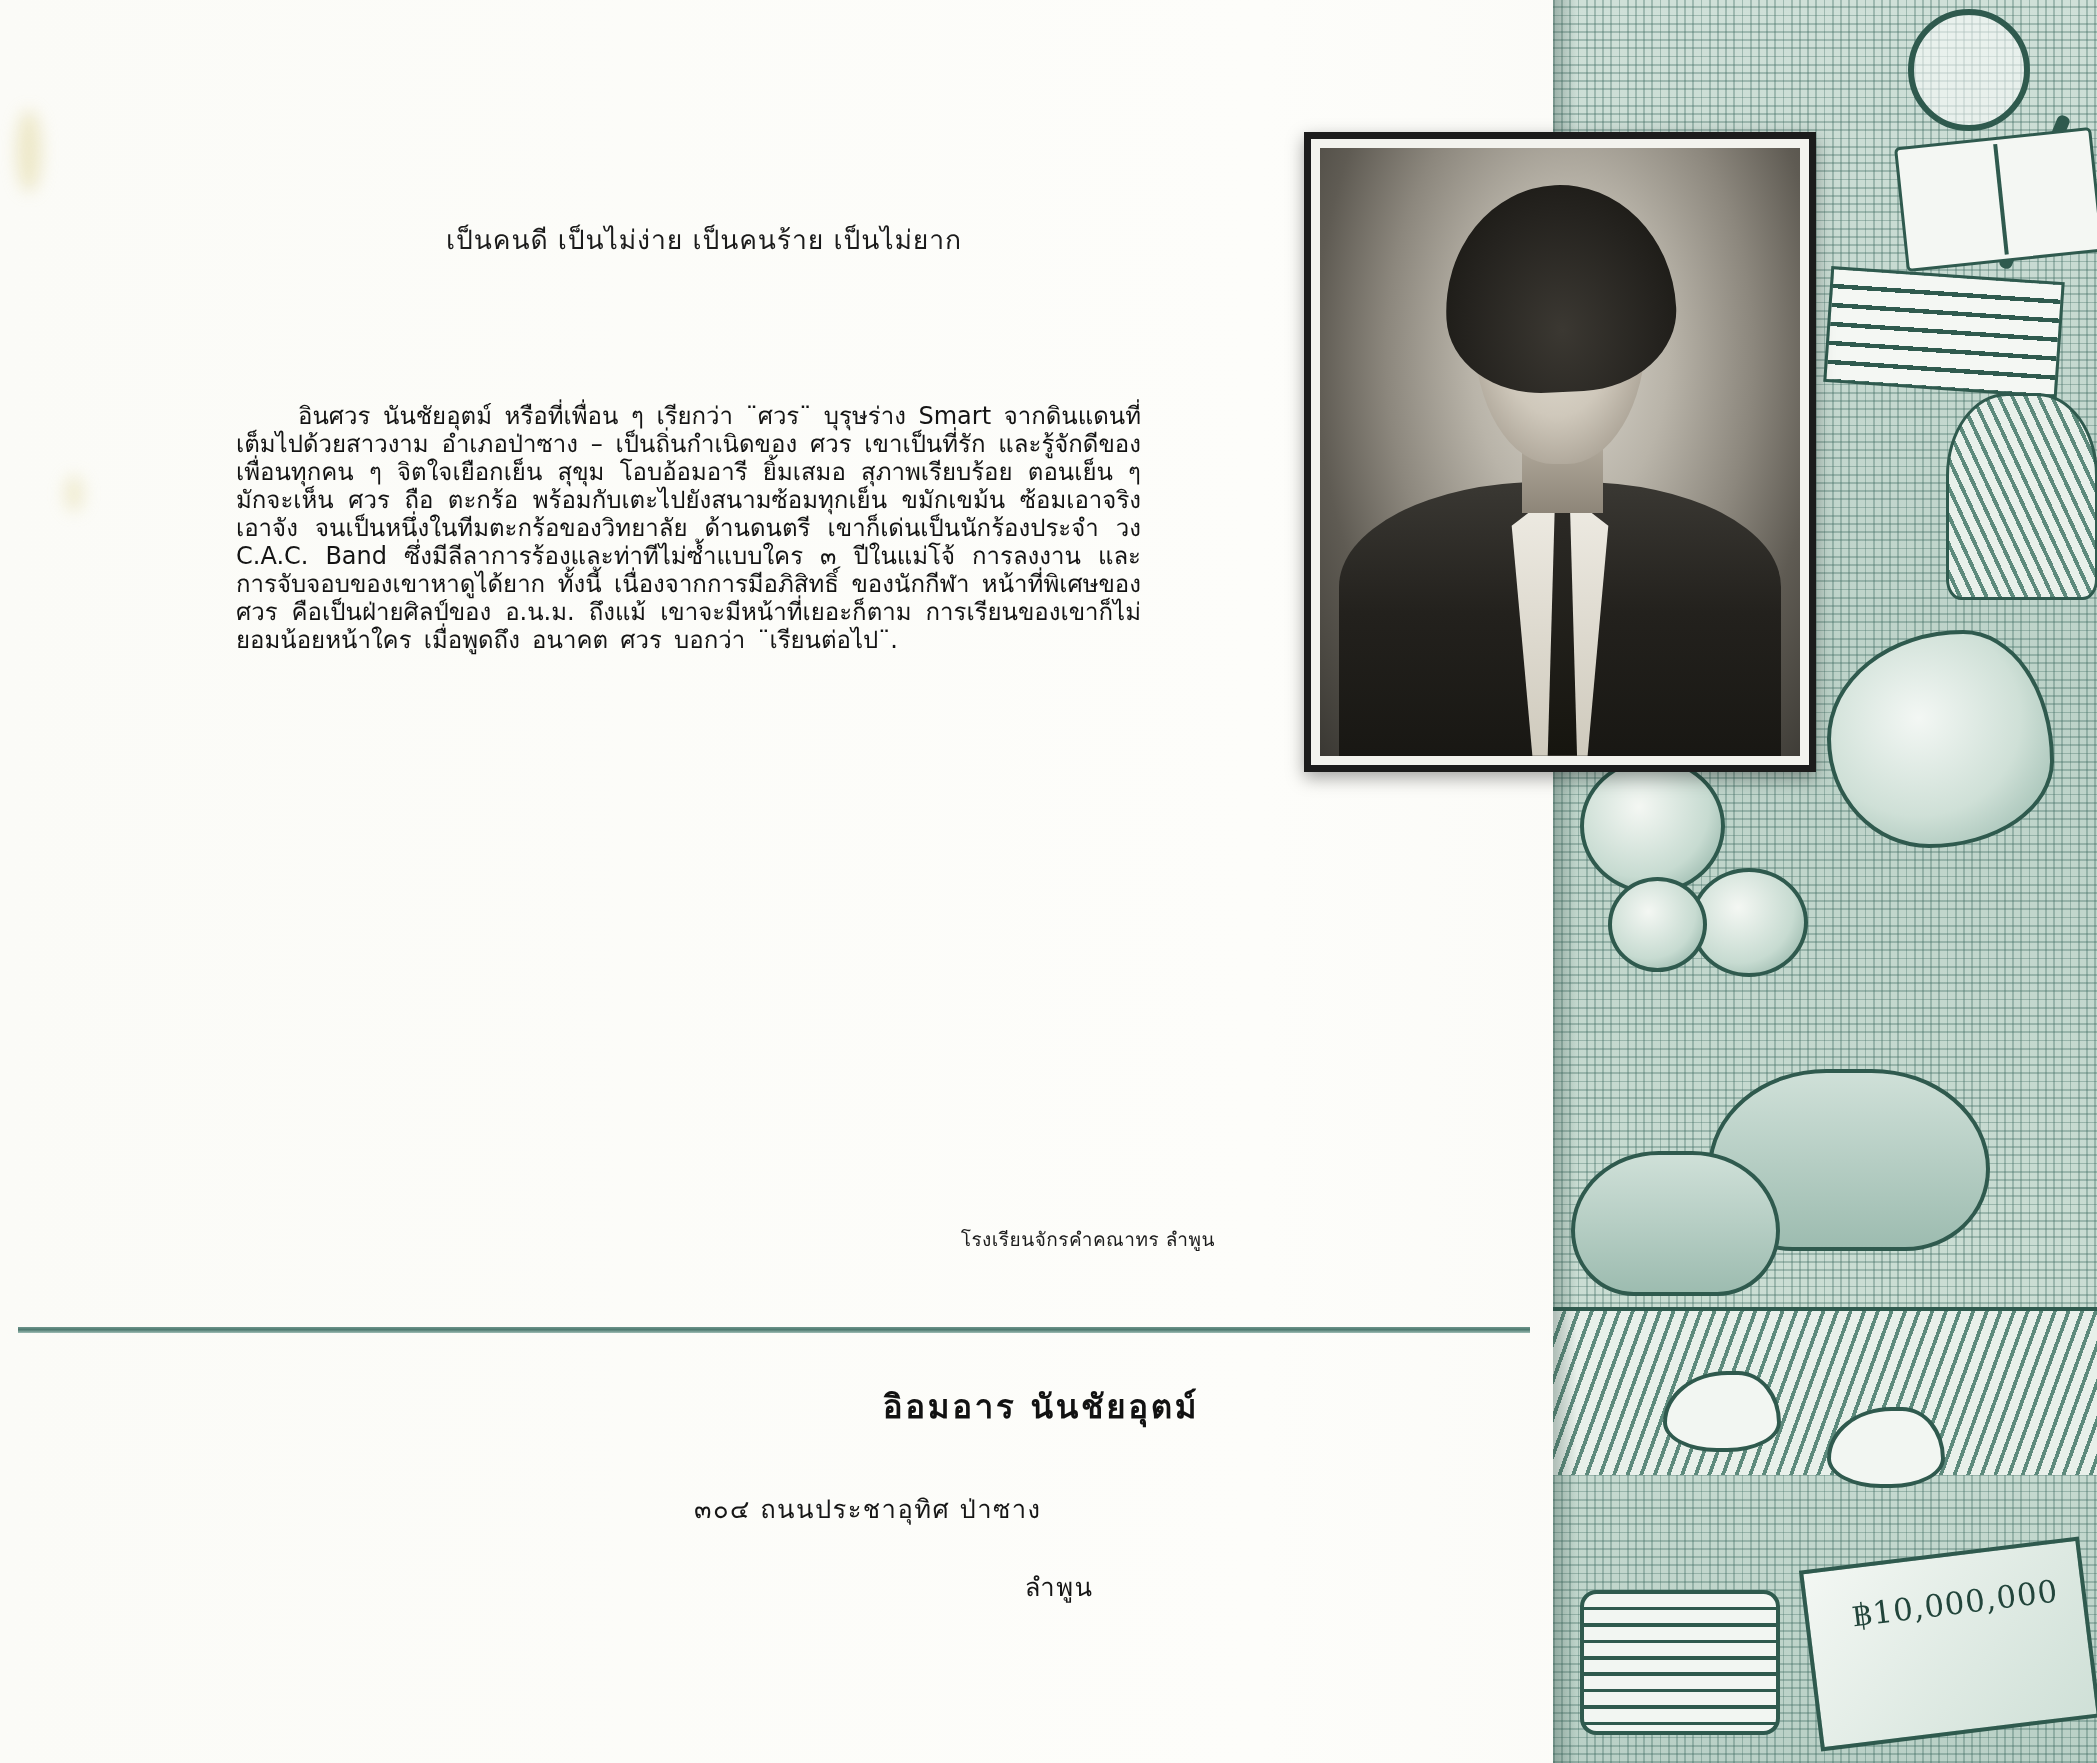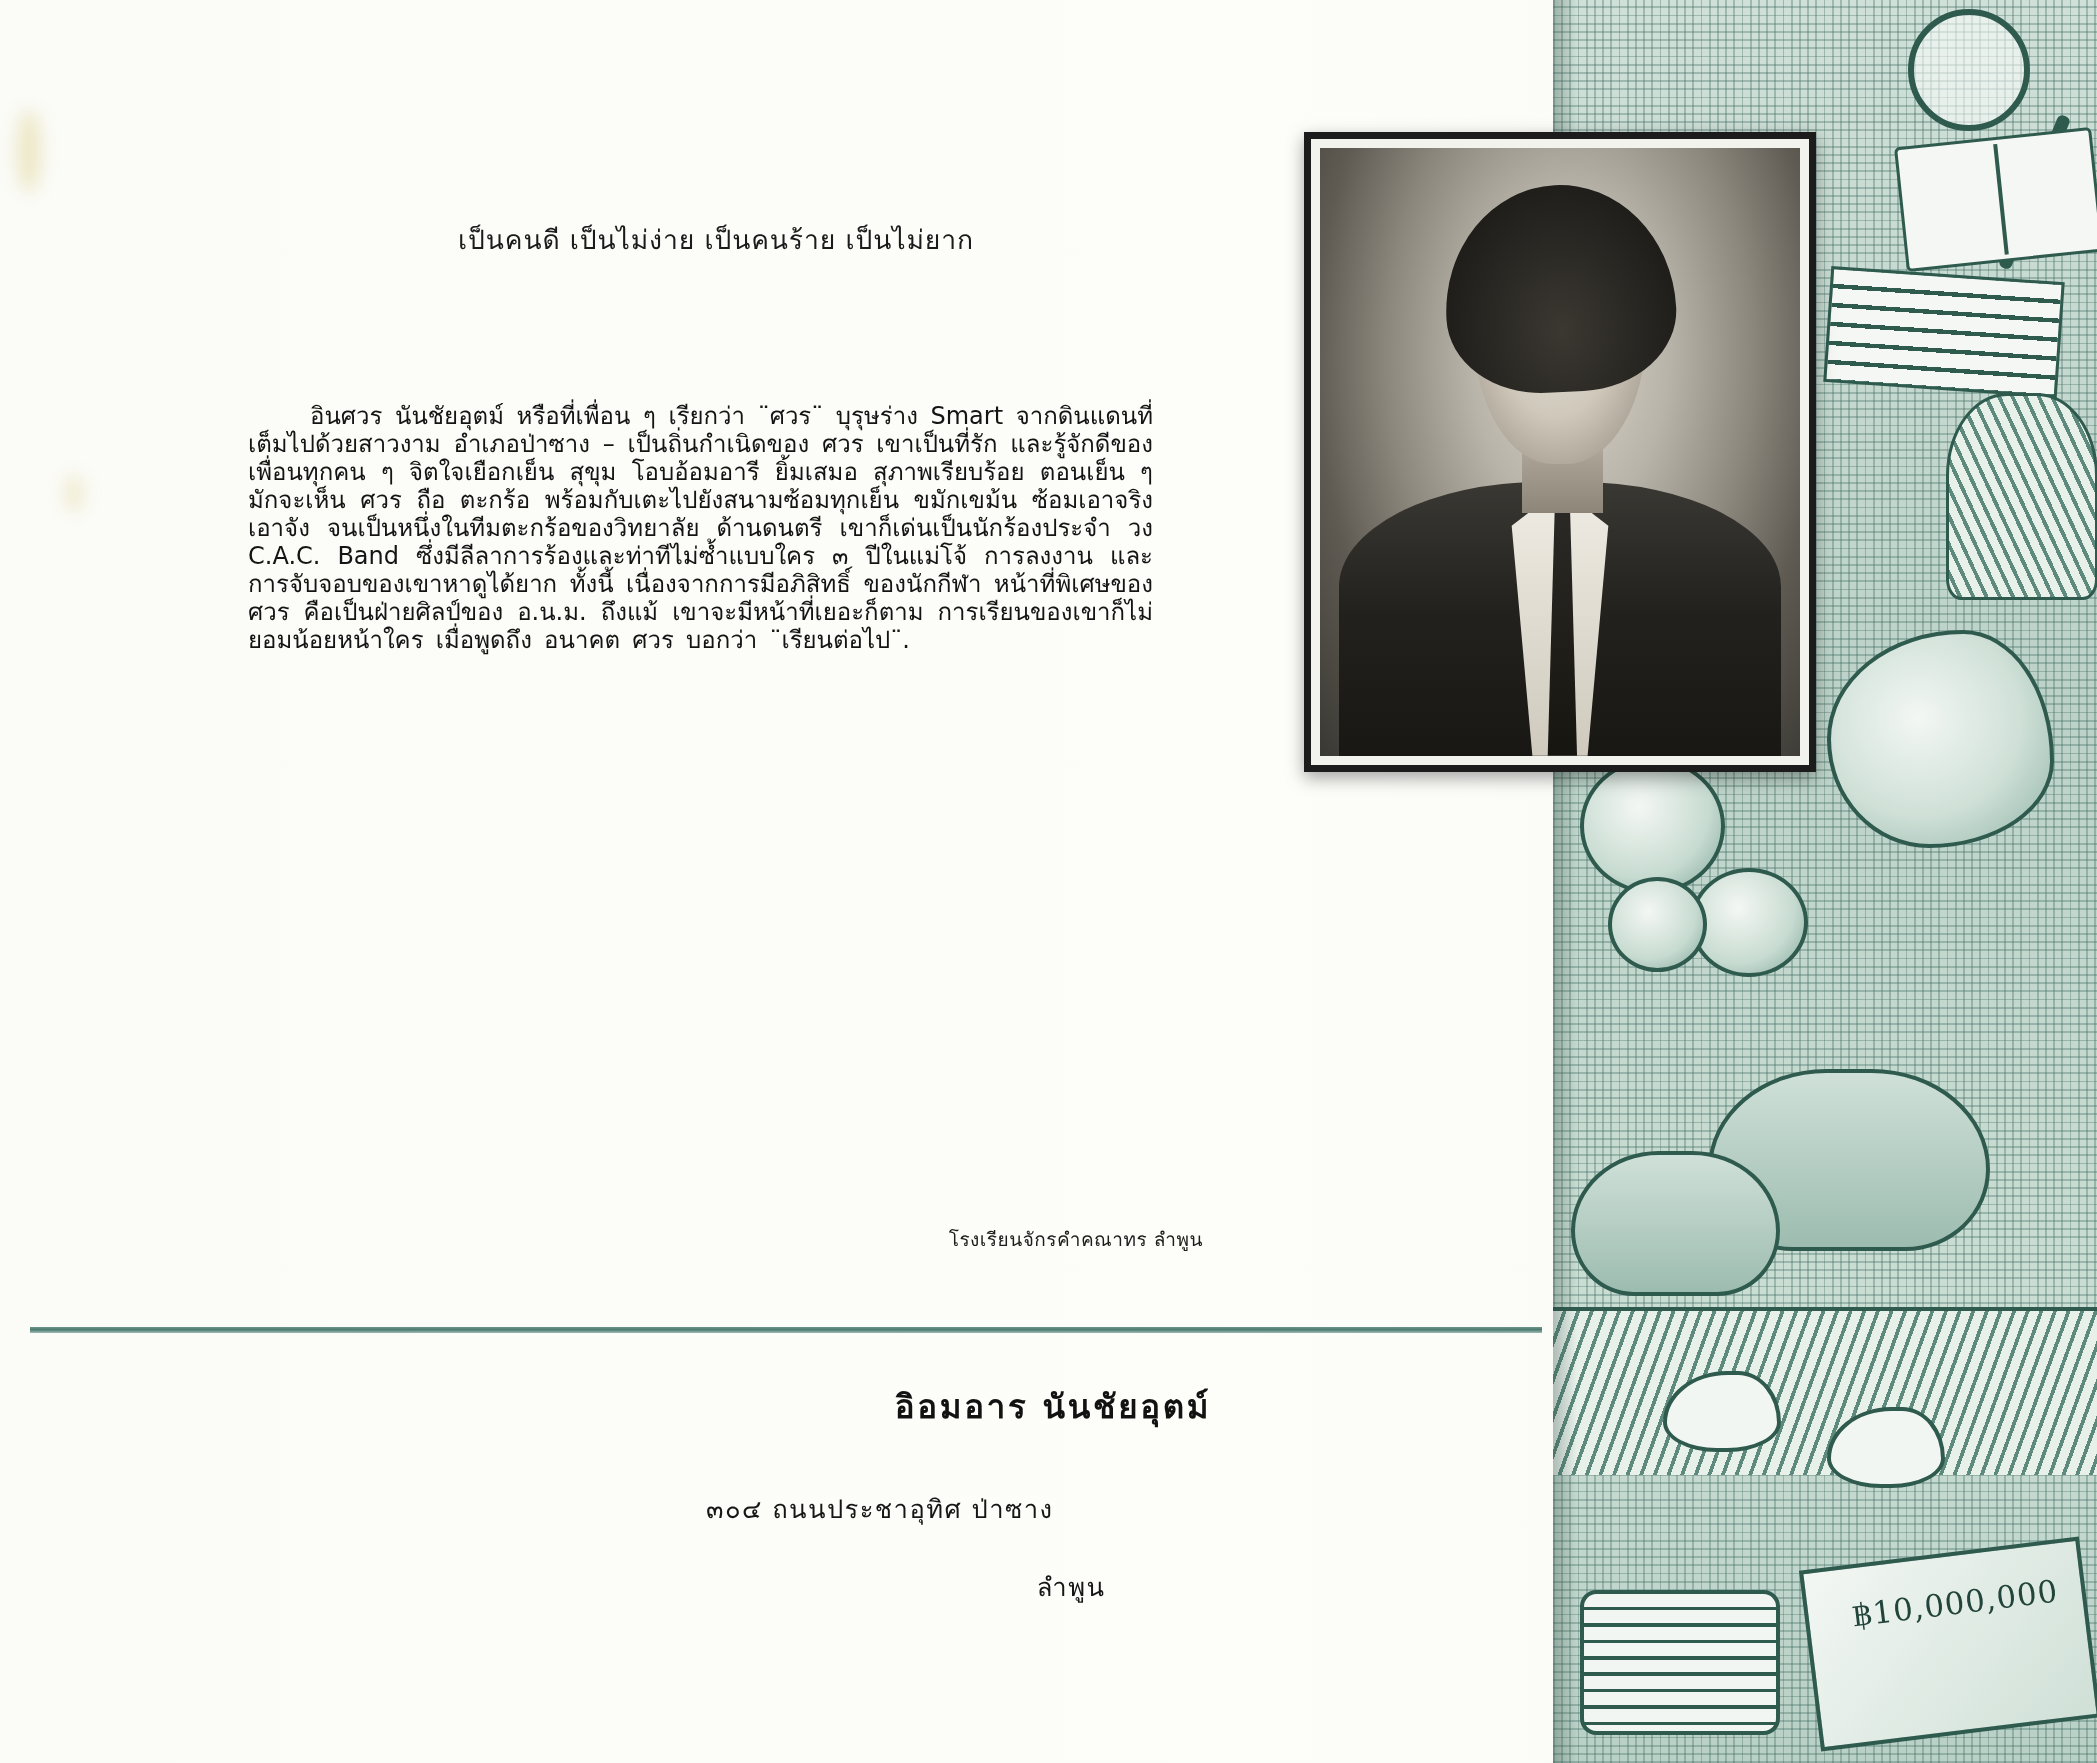--- a/index.html
+++ b/index.html
@@ -31,21 +31,20 @@
     pointer-events: none;
   }
 
   
   #left-col {
     position: absolute;
     left: 0;
     top: 0;
     width: 1553px;
     height: 1763px;
-    margin-left: 12px;
   }
 
   #headline {
     position: absolute;
     left: 384px;
     top: 219px;
     width: 640px;
     text-align: center;
     font-size: 26.5px;
     letter-spacing: 0.9px;
@@ -62,21 +61,21 @@
     line-height: 28px;
     color: #141414;
     text-align: justify;
     text-justify: inter-word;
     word-spacing: 4.6px;
   }
   #body-text .indent { display:inline-block; width: 62px; }
 
   #school-credit {
     position: absolute;
-    left: 798px;
+    left: 822px;
     top: 1224px;
     width: 393px;
     text-align: right;
     font-size: 19px;
     color: #1d1d1d;
     letter-spacing: 0.5px;
   }
 
   
   #divider {

